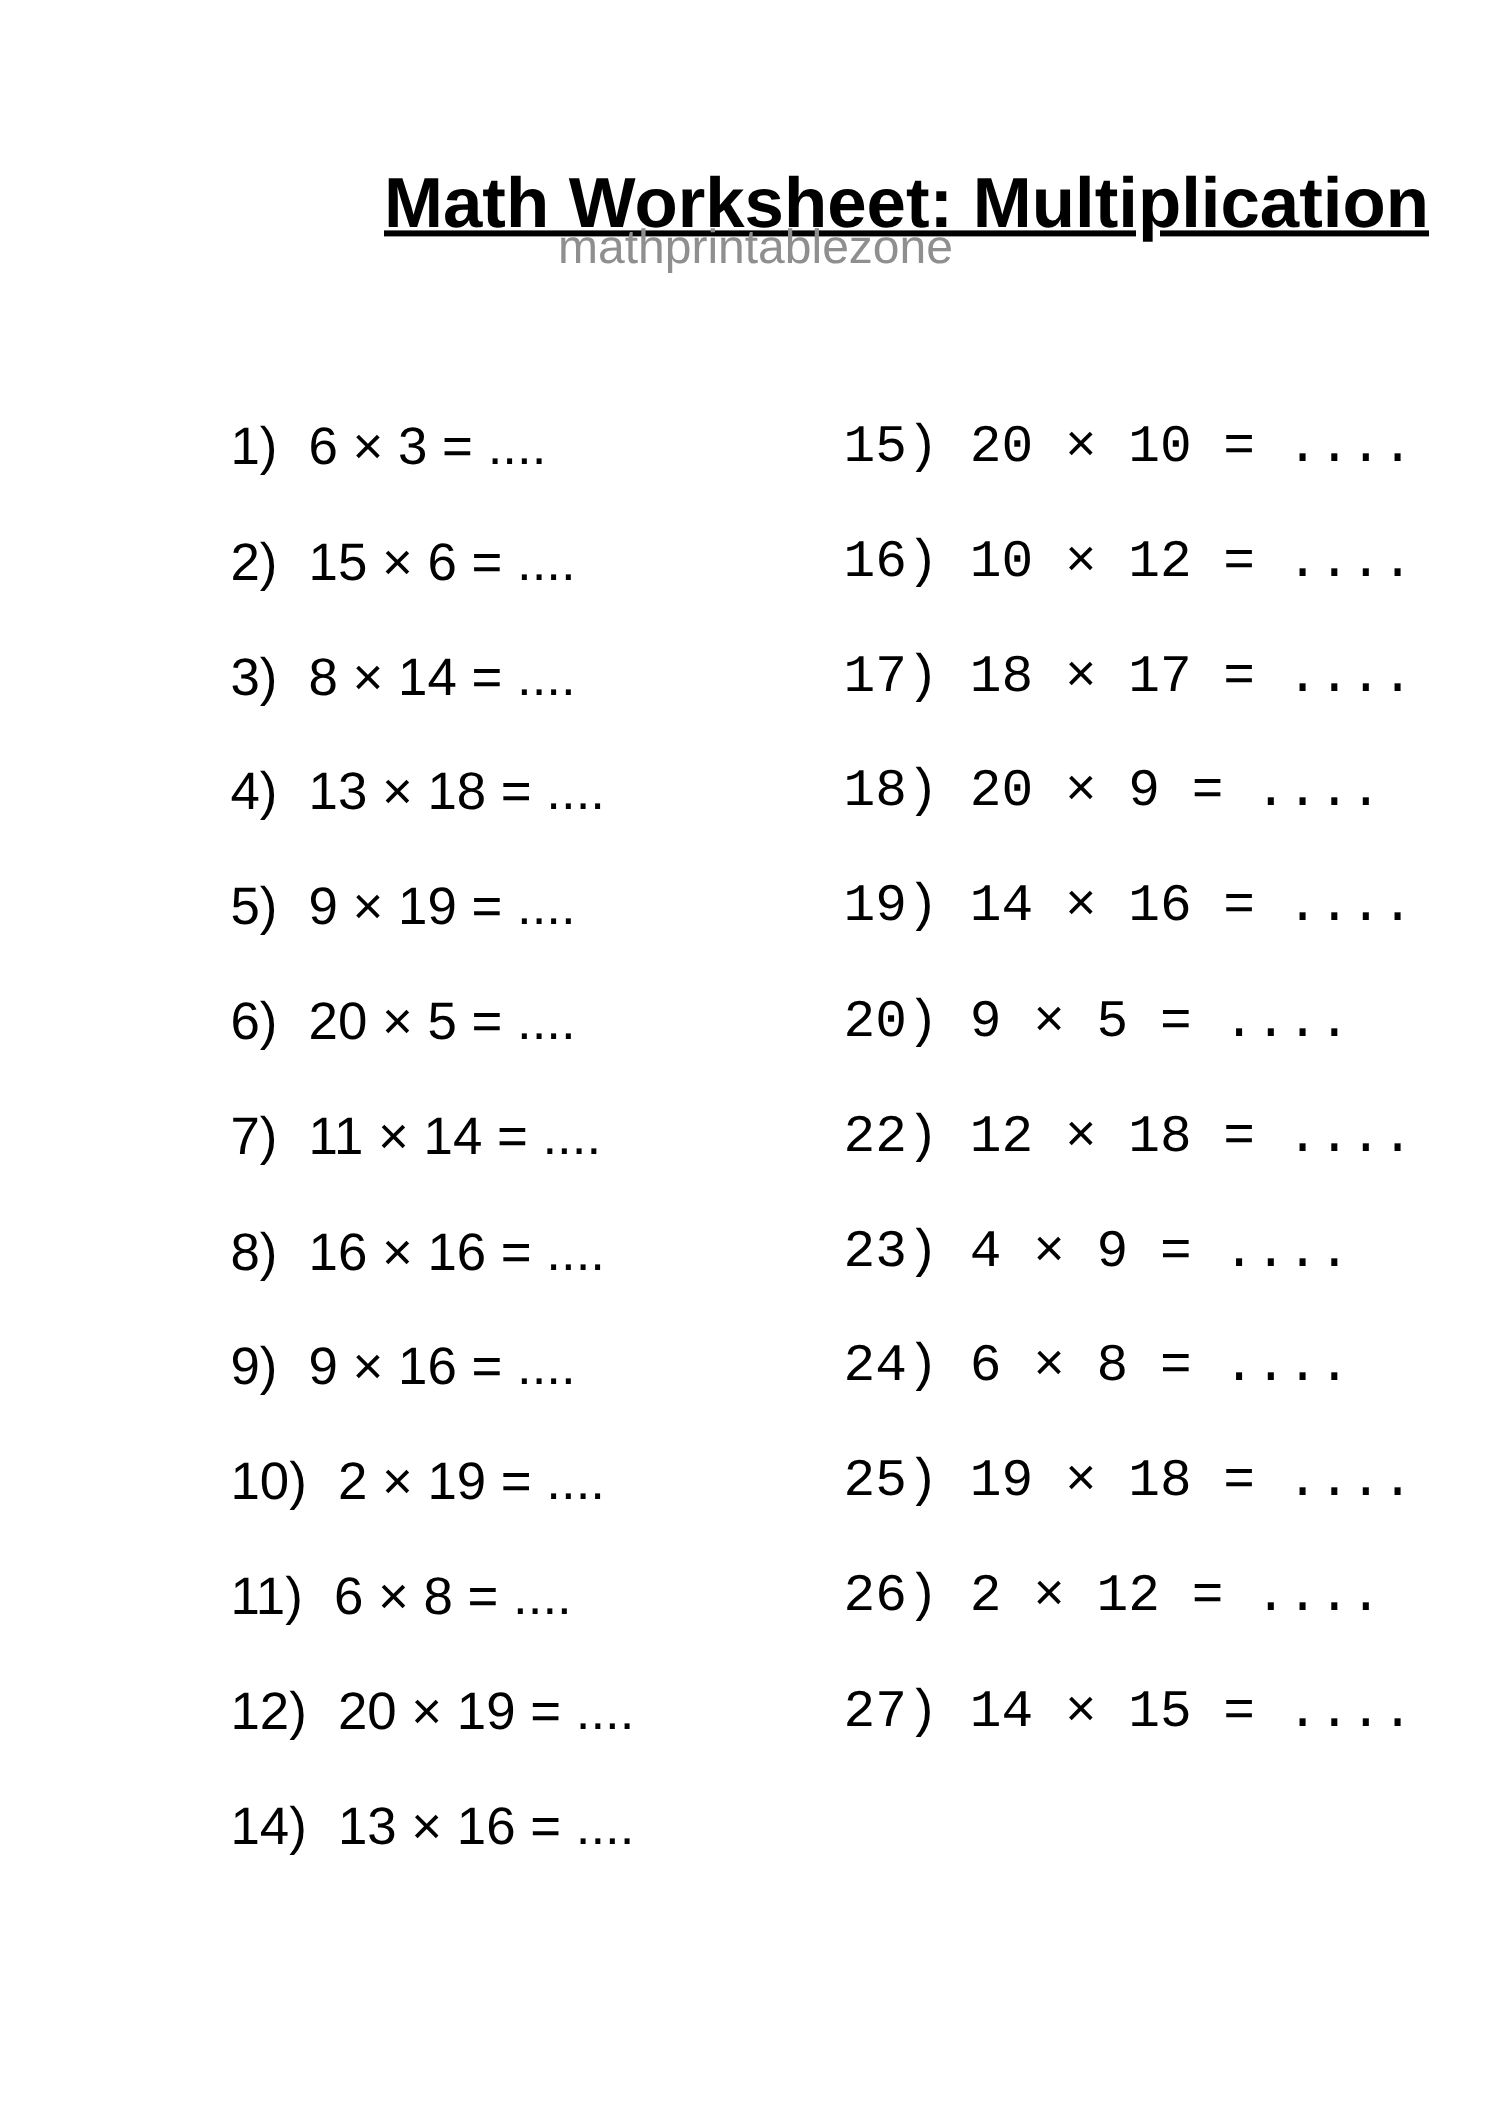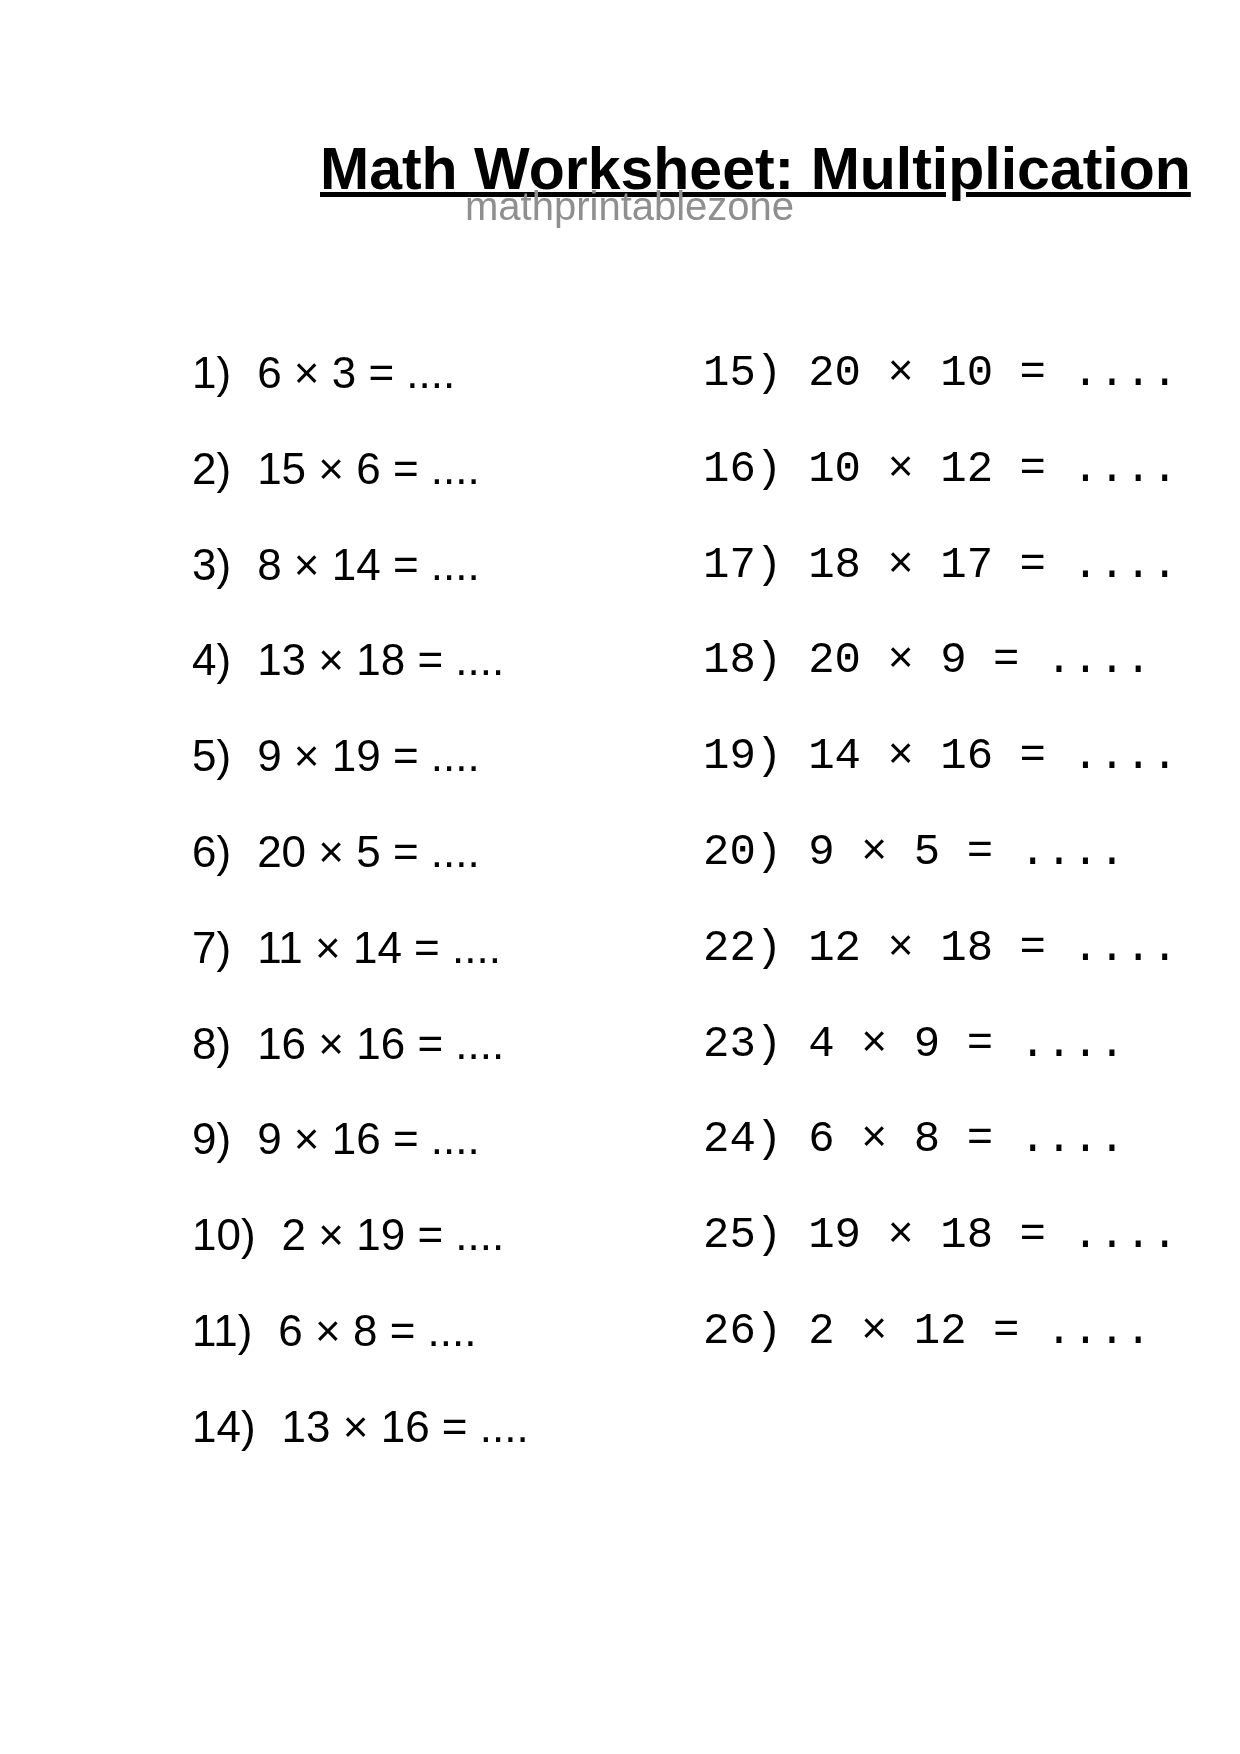--- a/index.html
+++ b/index.html
@@ -67,29 +67,31 @@
       <div class="problem-row"><span class="problem-number">2)</span><span class="problem-expression">15 × 6 = ....</span></div>
       <div class="problem-row"><span class="problem-number">3)</span><span class="problem-expression">8 × 14 = ....</span></div>
       <div class="problem-row"><span class="problem-number">4)</span><span class="problem-expression">13 × 18 = ....</span></div>
       <div class="problem-row"><span class="problem-number">5)</span><span class="problem-expression">9 × 19 = ....</span></div>
       <div class="problem-row"><span class="problem-number">6)</span><span class="problem-expression">20 × 5 = ....</span></div>
       <div class="problem-row"><span class="problem-number">7)</span><span class="problem-expression">11 × 14 = ....</span></div>
       <div class="problem-row"><span class="problem-number">8)</span><span class="problem-expression">16 × 16 = ....</span></div>
       <div class="problem-row"><span class="problem-number">9)</span><span class="problem-expression">9 × 16 = ....</span></div>
       <div class="problem-row"><span class="problem-number">10)</span><span class="problem-expression">2 × 19 = ....</span></div>
       <div class="problem-row"><span class="problem-number">11)</span><span class="problem-expression">6 × 8 = ....</span></div>
+      <div class="problem-row"><span class="problem-number">12)</span><span class="problem-expression">20 × 19 = ....</span></div>
       <div class="problem-row"><span class="problem-number">14)</span><span class="problem-expression">13 × 16 = ....</span></div>
     </div>
 
   <div class="problems-column right">
       <div class="problem-row"><span class="problem-number">15)</span><span class="problem-expression">20 × 10 = ....</span></div>
       <div class="problem-row"><span class="problem-number">16)</span><span class="problem-expression">10 × 12 = ....</span></div>
       <div class="problem-row"><span class="problem-number">17)</span><span class="problem-expression">18 × 17 = ....</span></div>
       <div class="problem-row"><span class="problem-number">18)</span><span class="problem-expression">20 × 9 = ....</span></div>
       <div class="problem-row"><span class="problem-number">19)</span><span class="problem-expression">14 × 16 = ....</span></div>
       <div class="problem-row"><span class="problem-number">20)</span><span class="problem-expression">9 × 5 = ....</span></div>
       <div class="problem-row"><span class="problem-number">22)</span><span class="problem-expression">12 × 18 = ....</span></div>
       <div class="problem-row"><span class="problem-number">23)</span><span class="problem-expression">4 × 9 = ....</span></div>
       <div class="problem-row"><span class="problem-number">24)</span><span class="problem-expression">6 × 8 = ....</span></div>
       <div class="problem-row"><span class="problem-number">25)</span><span class="problem-expression">19 × 18 = ....</span></div>
       <div class="problem-row"><span class="problem-number">26)</span><span class="problem-expression">2 × 12 = ....</span></div>
+      <div class="problem-row"><span class="problem-number">27)</span><span class="problem-expression">14 × 15 = ....</span></div>
     </div>
 </div>
 
 </body></html>

